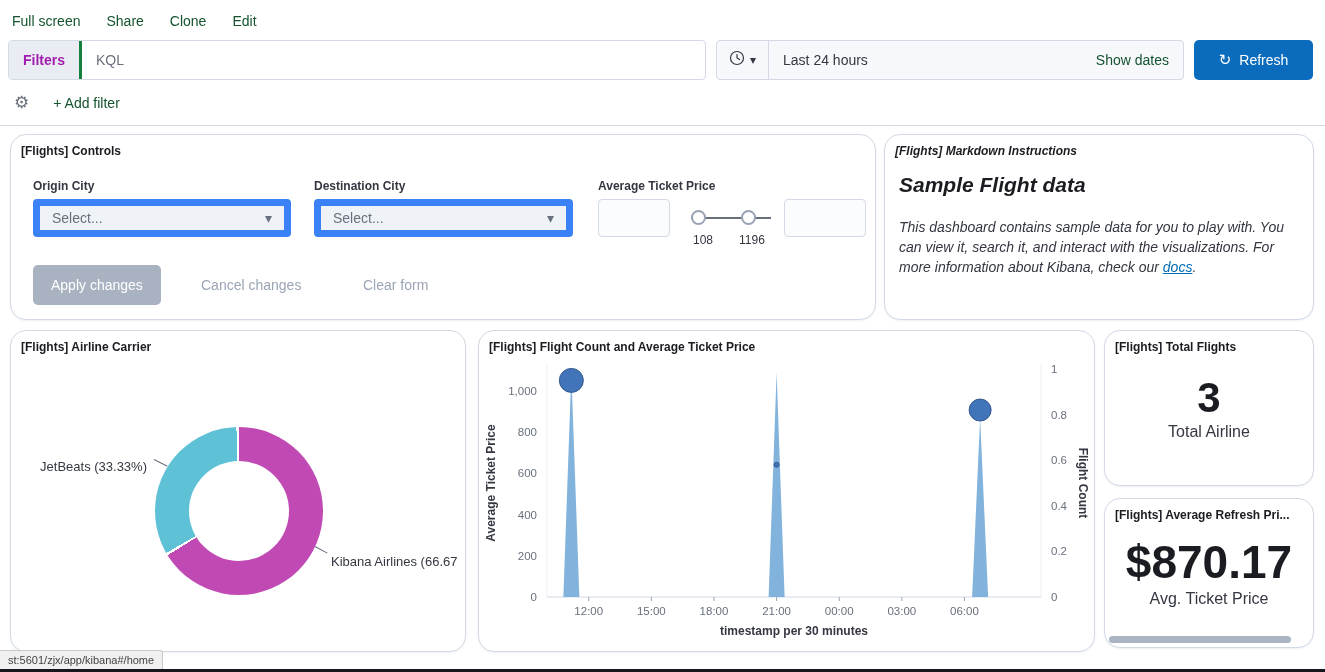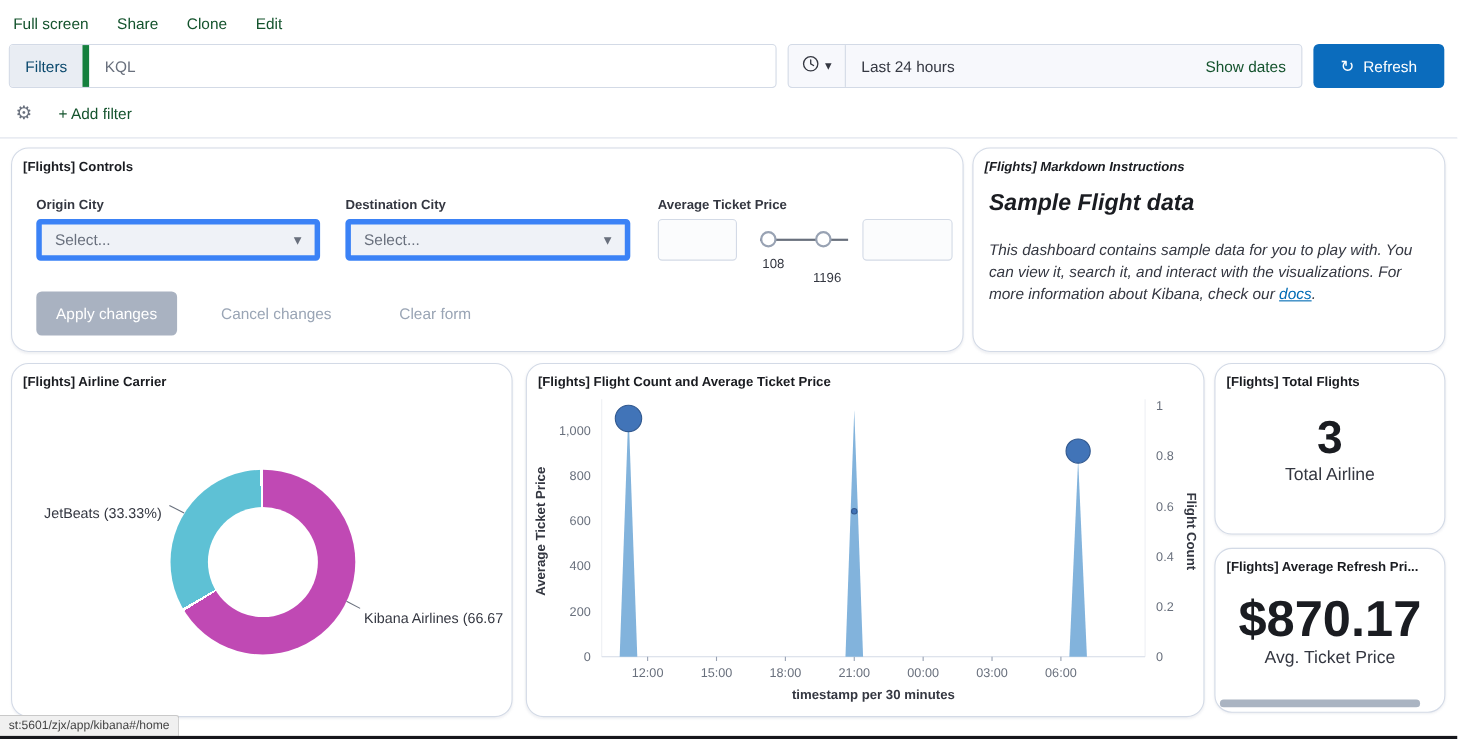--- a/index.html
+++ b/index.html
@@ -10,21 +10,21 @@
     color: #343741;
   }
   .link { color: #14532d; font-size: 14px; cursor: pointer; text-decoration: none; }
 
   
   .top-nav { display: flex; gap: 26px; padding: 13px 0 9px 12px; }
 
   
   .query-row { display: flex; align-items: stretch; margin: 2px 12px 0 8px; gap: 10px; height: 40px; }
   .querybar { display: flex; flex: 1; border: 1px solid #d3dae6; border-radius: 4px; background: #fff; overflow: hidden; }
-  .filters-btn { background: #e9edf3; padding: 0 14px; display: flex; align-items: center; font-weight: normal; font-size: 14px; color: #0c4a6e; border-right: 6px solid #15803d; cursor: pointer; }
+  .filters-btn { background: #e9edf3; padding: 0 14px; display: flex; align-items: center; font-weight: bold; font-size: 14px; color: #a21caf; border-right: 3px solid #15803d; cursor: pointer; }
   .query-input-wrap { flex: 1; display: flex; align-items: center; border-bottom: 2px solid #343741; }
   .query-input { flex: 1; border: 0; outline: 0; font-size: 14px; color: #343741; padding: 0 10px; font-family: inherit; background: transparent; }
   .kql { padding: 0 14px; font-size: 14px; color: #69707D; display: flex; align-items: center; cursor: pointer; }
 
   .timepicker { display: flex; width: 468px; border: 1px solid #d3dae6; background: #f7f8fc; border-radius: 4px; align-items: center; }
   .tp-clock { display: flex; align-items: center; gap: 5px; padding: 0 12px; border-right: 1px solid #d3dae6; height: 100%; cursor: pointer; }
   .tp-caret { color: #343741; font-size: 12px; }
   .tp-range { flex: 1; padding-left: 14px; font-size: 14px; color: #343741; cursor: pointer; }
   .tp-showdates { padding-right: 14px; font-size: 14px; }
 
@@ -36,21 +36,21 @@
   .gear { color: #69707D; font-size: 17px; cursor: pointer; }
   .divider { border-bottom: 1px solid #d3dae6; }
 
   
   .dashboard { position: relative; height: 542px; background: #fff; }
   .panel { position: absolute; background: #fff; border: 1px solid #d3dae6; border-radius: 16px; box-shadow: 0 1px 2px rgba(152,162,179,0.15); }
   .panel-title { font-size: 12px; font-weight: bold; color: #1a1c21; padding: 9px 10px 0 10px; white-space: nowrap; overflow: hidden; }
 
   
   .ctl-label { position: absolute; font-size: 12px; font-weight: bold; color: #343741; }
-  .ctl-select { position: absolute; height: 38px; background: #eff2f7; border: 5px solid #3b82f6; border-radius: 4px; display: flex; align-items: center; justify-content: space-between; padding: 0 12px; font-size: 14px; color: #69707D; cursor: pointer; }
+  .ctl-select { position: absolute; height: 38px; background: #eff2f7; border: 7px solid #3b82f6; border-radius: 4px; display: flex; align-items: center; justify-content: space-between; padding: 0 12px; font-size: 14px; color: #69707D; cursor: pointer; }
   .ctl-input { position: absolute; height: 38px; background: #fbfcfd; border: 1px solid #d3dae6; border-radius: 4px; font-family: inherit; font-size: 14px; padding: 0 8px; outline: none; }
   .slider-track { position: absolute; height: 2px; background: #69707D; }
   .slider-handle { position: absolute; width: 15px; height: 15px; border-radius: 50%; background: #fff; border: 2px solid #98a2b3; cursor: pointer; }
   .slider-val { position: absolute; font-size: 12px; color: #343741; }
   .btn-apply { position: absolute; height: 40px; padding: 0 18px; background: #a9b2c1; color: #fff; border: none; border-radius: 5px; font-size: 14px; font-family: inherit; cursor: pointer; }
   .btn-text { position: absolute; background: none; border: none; font-size: 14px; color: #9aa5b5; font-family: inherit; cursor: pointer; }
 
   
   .md-heading { position: absolute; left: 14px; top: 38px; font-size: 21px; font-weight: bold; color: #1a1c21; }
   .md-body { position: absolute; left: 14px; top: 82px; width: 400px; font-size: 14px; line-height: 20px; color: #343741; }
@@ -133,21 +133,21 @@
       <span>Select...</span>
       <span>▾</span>
     </div>
 
     <div class="ctl-label" style="left:587px; top:44px;">Average Ticket Price</div>
     <input class="ctl-input" style="left: 587px; top: 64px; width: 72px;">
     <div class="slider-track" style="left:680px; top:82px; width:80px;"></div>
     <div class="slider-handle" style="left:680px; top:75px;"></div>
     <div class="slider-handle" style="left:730px; top:75px;"></div>
     <div class="slider-val" style="left:682px; top:98px;">108</div>
-    <div class="slider-val" style="left:728px; top:98px;margin-top:12px;">1196</div>
+    <div class="slider-val" style="left:728px; top:98px;">1196</div>
     <input class="ctl-input" style="left: 773px; top: 64px; width: 82px;">
 
     <button class="btn-apply" style="left:22px; top:130px;">Apply changes</button>
     <button class="btn-text" style="left:190px; top:142px;">Cancel changes</button>
     <button class="btn-text" style="left:352px; top:142px;">Clear form</button>
   </div>
 
   <div class="panel" style="left:884px; top:8px; width:430px; height:186px;font-style:italic;">
     <div class="panel-title">[Flights] Markdown Instructions</div>
     <div class="md-heading">Sample Flight data</div>

